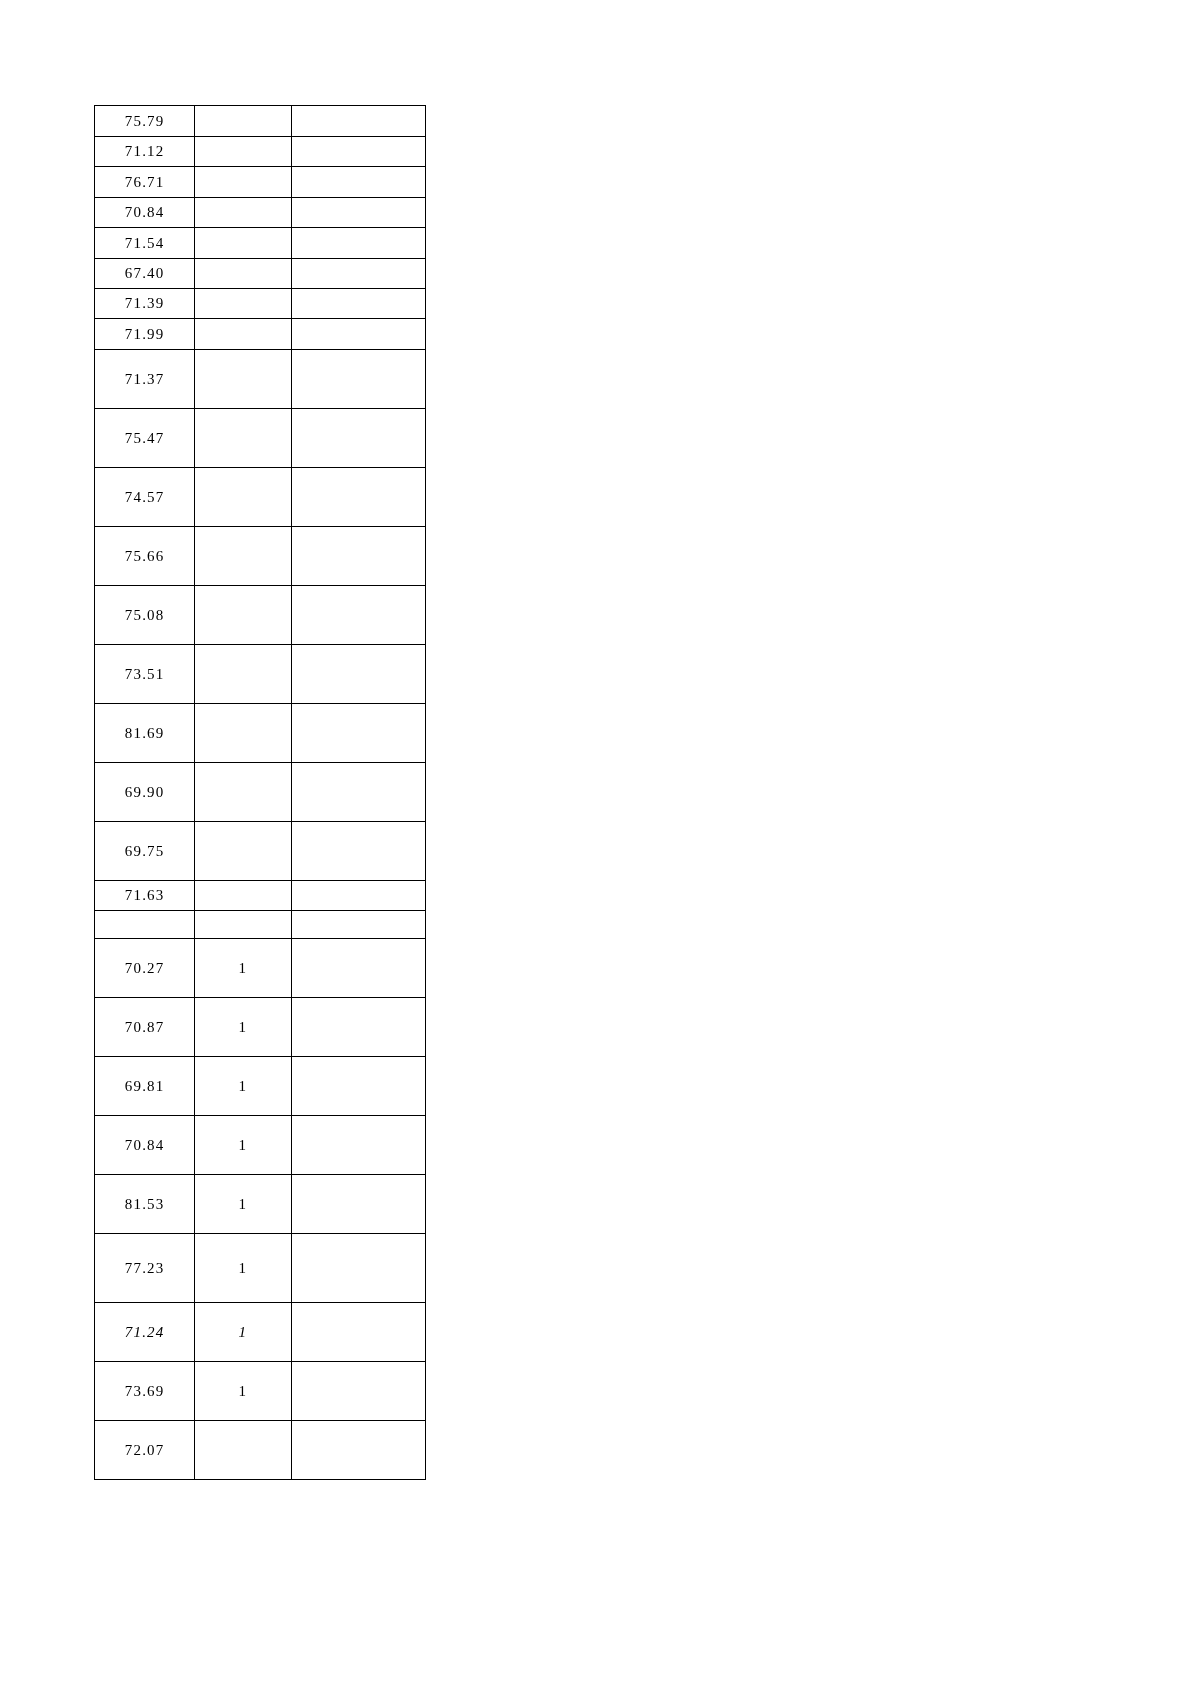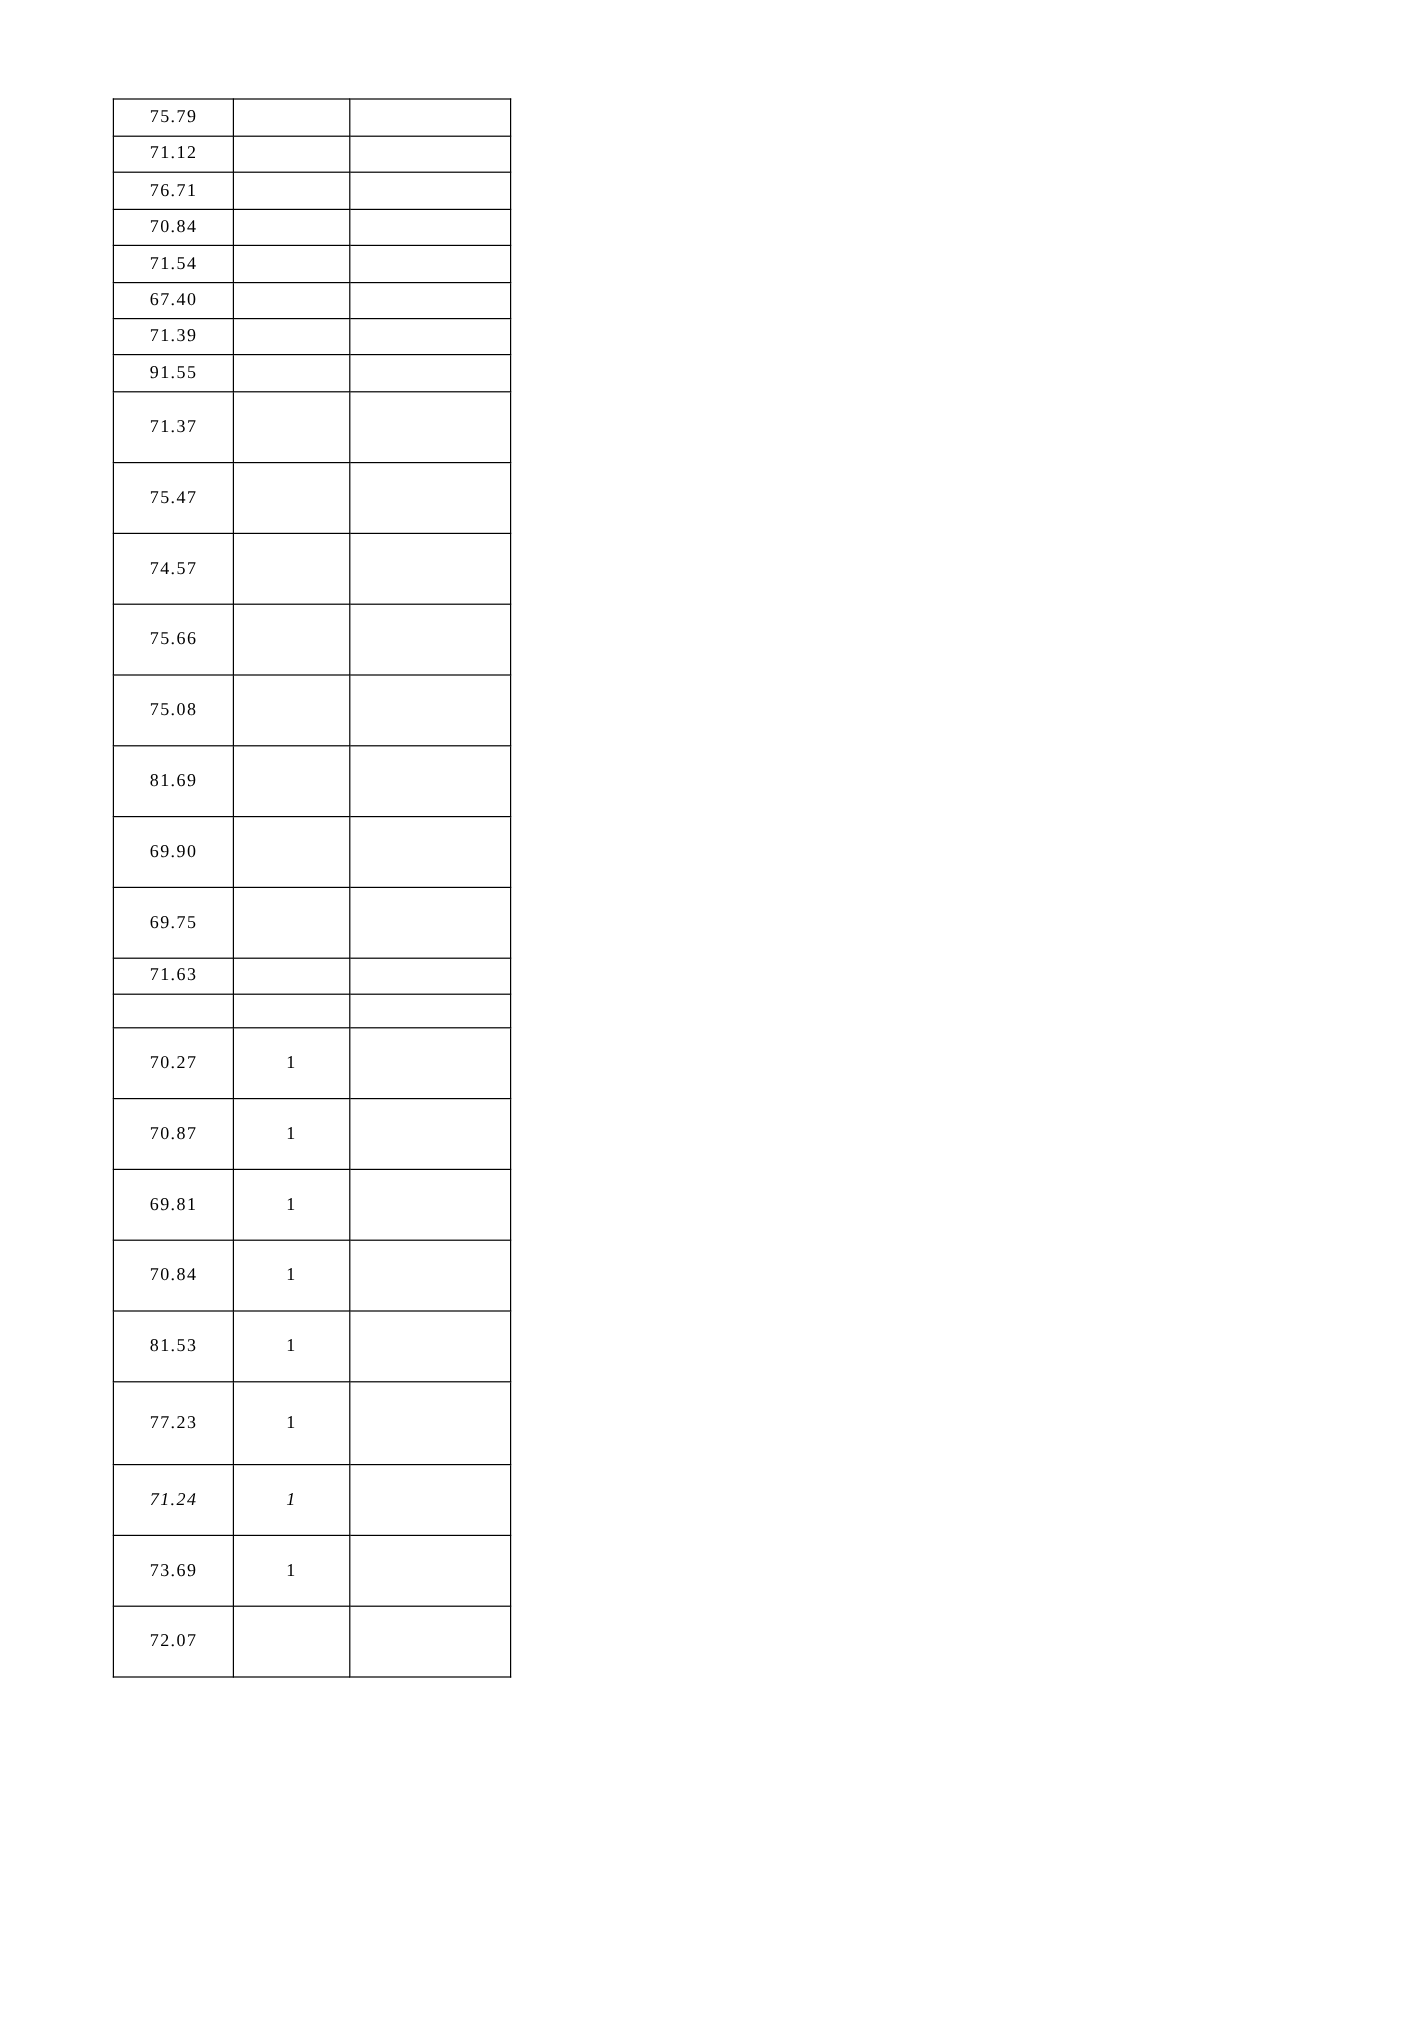--- a/index.html
+++ b/index.html
@@ -15,21 +15,21 @@
   }
   .page {
     position: relative;
     width: 1190px;
     height: 1683px;
     background: #ffffff;
   }
   .table-wrap {
     position: absolute;
     left: 94px;
-    top: 82px;
+    top: 105px;
     width: 332px;
   }
   table.data-table {
     border-collapse: collapse;
     table-layout: fixed;
     width: 332px;
   }
   table.data-table td {
     border: 1px solid #000000;
     text-align: center;
@@ -85,21 +85,21 @@
             <td>67.40</td>
             <td></td>
             <td></td>
           </tr>
           <tr style="height: 30px;">
             <td>71.39</td>
             <td></td>
             <td></td>
           </tr>
           <tr style="height: 31px;">
-            <td>91.55</td>
+            <td>71.99</td>
             <td></td>
             <td></td>
           </tr>
           <tr style="height: 59px; border-radius: 10px;">
             <td>71.37</td>
             <td></td>
             <td></td>
           </tr>
           <tr style="height: 59px;">
             <td>75.47</td>
@@ -111,20 +111,25 @@
             <td></td>
             <td></td>
           </tr>
           <tr style="height: 59px;">
             <td>75.66</td>
             <td></td>
             <td></td>
           </tr>
           <tr style="height: 59px;">
             <td>75.08</td>
+            <td></td>
+            <td></td>
+          </tr>
+          <tr style="height: 59px;">
+            <td>73.51</td>
             <td></td>
             <td></td>
           </tr>
           <tr style="height: 59px;">
             <td>81.69</td>
             <td></td>
             <td></td>
           </tr>
           <tr style="height: 59px;">
             <td>69.90</td>

